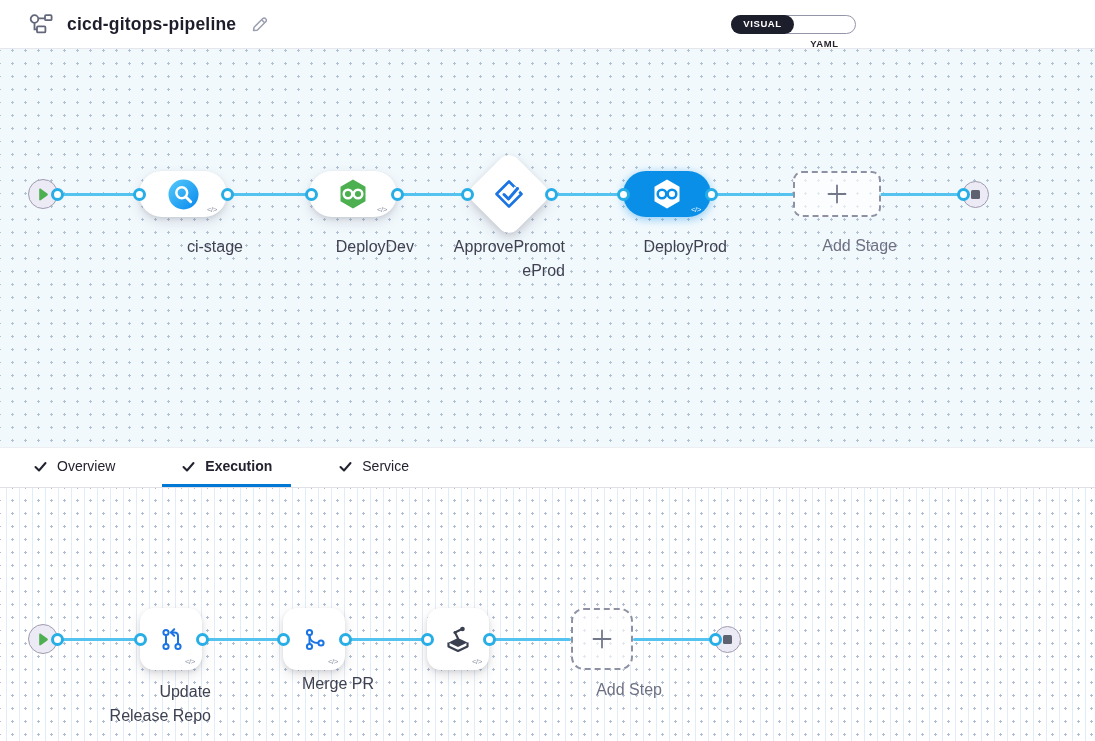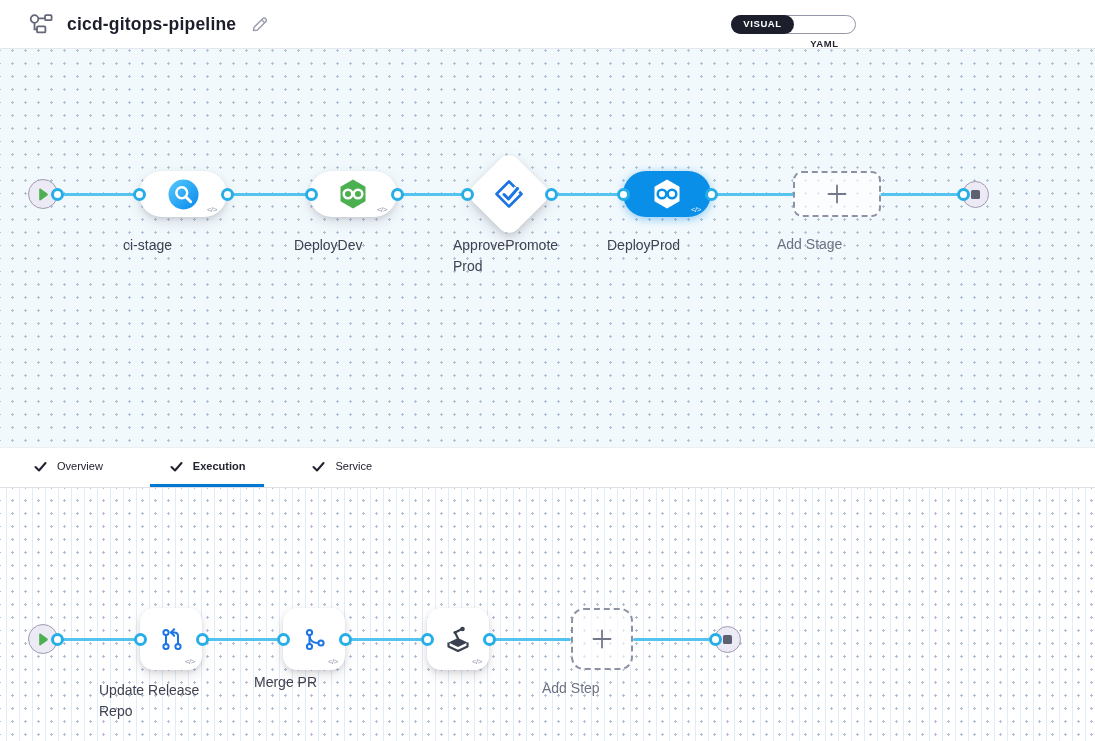--- a/index.html
+++ b/index.html
@@ -79,43 +79,43 @@
     display:flex; align-items:center; justify-content:center; cursor:pointer;
   }
   .add-box{
     position:absolute; border:2px dashed #8d91a3; background:rgba(255,255,255,.65);
     display:flex; align-items:center; justify-content:center; cursor:pointer;
   }
   .add-stage{ width:88px; height:46px; border-radius:9px; }
   .add-step{ width:62px; height:62px; border-radius:13px; }
 
   .node-label{
-    position:absolute; width:120px; text-align:left;
-    font-size:14px; color:#3f4150; line-height:1.5; word-wrap:break-word; overflow-wrap:break-word;
+    position:absolute; width:120px; text-align:right;
+    font-size:16px; color:#3f4150; line-height:1.5; word-wrap:break-word; overflow-wrap:break-word;
   }
   .node-label.muted{ color:#6d7083; }
   .wrap112{ width:112px; }
   .wrap100{ width:100px; }
 
   .code-ic{
     position:absolute; right:10px; bottom:3px; font-size:8px; color:#9095a5;
     letter-spacing:-0.5px; pointer-events:none;
   }
   .step-card .code-ic{ right:7px; bottom:4px; }
   .code-ic.on-blue{ color:rgba(255,255,255,.9); }
 
   
   .tabs{
     position:absolute; left:0; top:447px; width:1095px; height:41px;
     background:#fff; border-top:1px solid #eceef2; border-bottom:1px solid #dfe1e7;
     display:flex; align-items:stretch; padding-left:14px; z-index:20;
   }
   .tab{
     display:flex; align-items:center; gap:9px; padding:0 19px; margin-right:28px;
-    font-size:11px; color:#22232f; cursor:pointer; border-bottom:3px solid transparent;
+    font-size:14px; color:#22232f; cursor:pointer; border-bottom:3px solid transparent;
   }
   .tab.active{ font-weight:bold; border-bottom:3px solid #0278d5; }
 </style>
 </head>
 <body>
 
 <header class="header">
   <span class="pipe-ic">
     <svg width="27" height="22" viewBox="0 0 27 22" fill="none">
       <circle cx="6.5" cy="6" r="3.8" stroke="#63677a" stroke-width="1.8"></circle>

